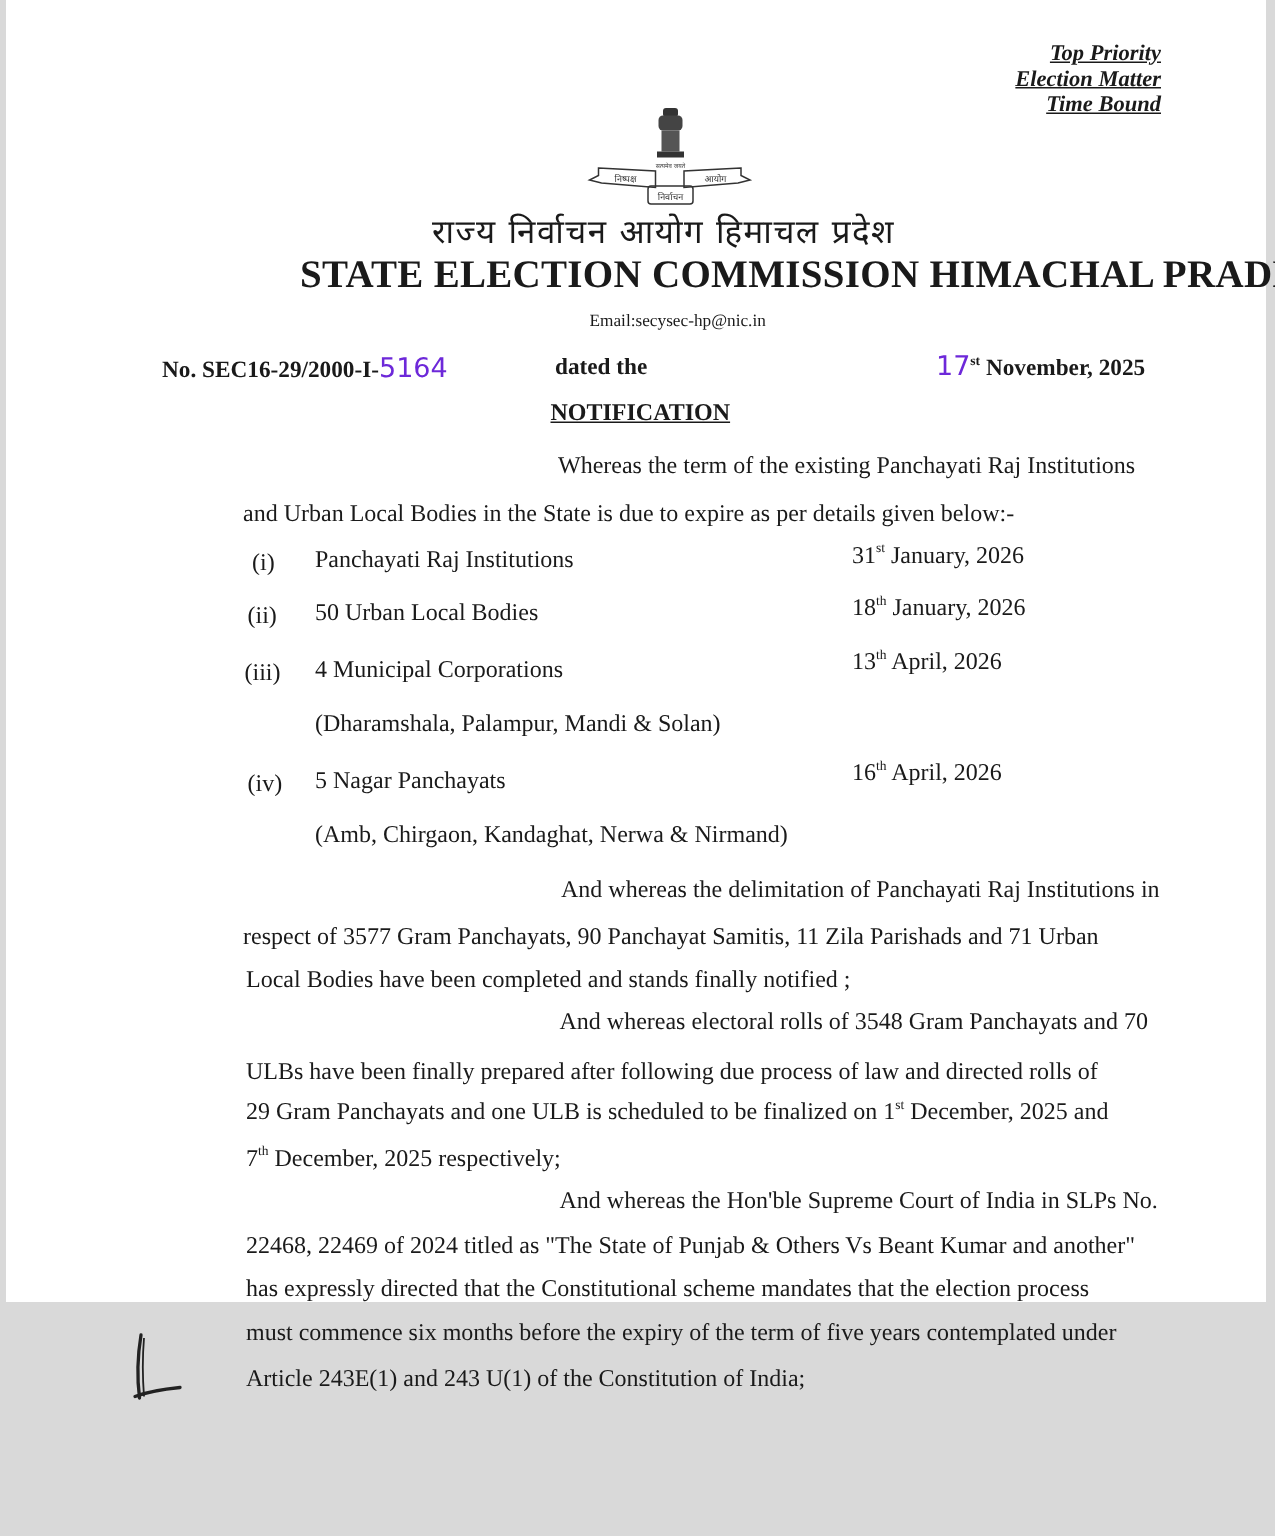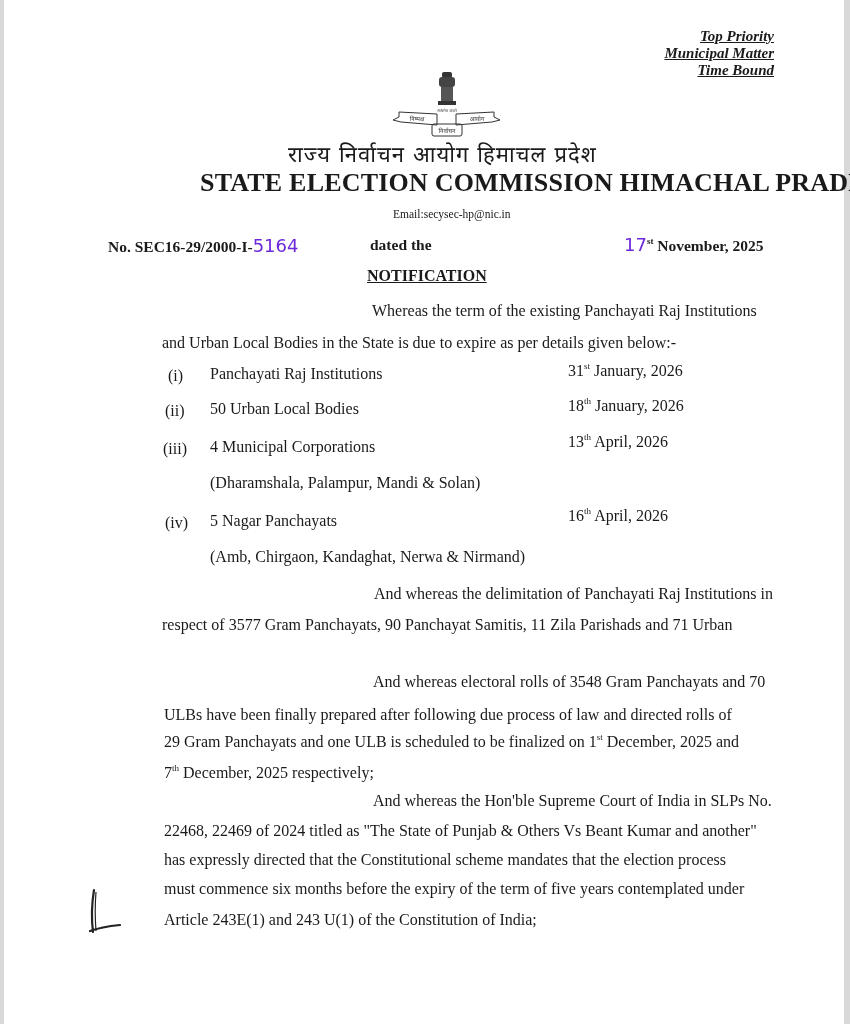--- a/index.html
+++ b/index.html
@@ -4,21 +4,21 @@
 <style>
   html, body { margin: 0; padding: 0; }
   body {
     width: 850px; height: 1024px; overflow: hidden;
     background: #d9d9d9;
     font-family: "Liberation Serif", serif;
     color: #1a1a1a;
     position: relative;
   }
   .page {
-    position: absolute; left: 4px; top: 0; width: 840px; height: 1024px;
+    position: absolute; left: 4px; top: 0; width: 840px; height: 868px;
     background: #ffffff;
   }
   .abs { position: absolute; white-space: nowrap; }
   .priority {
     font-family: "Liberation Serif", serif;
     font-weight: bold; font-style: italic; font-size: 15px;
     text-decoration: underline; text-align: right; line-height: 17px;
   }
   .hindi-title { font-family: "DejaVu Sans", sans-serif; font-size: 22px; letter-spacing: 1px; }
   .eng-title { font-weight: bold; font-size: 26px; letter-spacing: 0.2px; }
@@ -31,21 +31,21 @@
   sup { font-size: 9px; vertical-align: 7px; line-height: 0; }
   .emblem svg { display: block; }
 </style>
 </head>
 <body>
 
 <div class="page">
 
   <div class="abs priority" style="right:70px; top:28px;">
     <div>Top Priority</div>
-    <div>Municipal Matter</div>
+    <div>Election Matter</div>
     <div>Time Bound</div>
   </div>
 
   <div class="abs emblem" style="left:385px; top:70px;">
     <svg width="115" height="70" viewBox="0 0 115 70">
 
       <rect x="53" y="2" width="10" height="6" rx="2" fill="#333"></rect>
       <rect x="50" y="7" width="16" height="10" rx="3" fill="#444"></rect>
       <rect x="52" y="17" width="12" height="14" fill="#555"></rect>
       <rect x="49" y="31" width="18" height="4" fill="#333"></rect>
@@ -99,20 +99,21 @@
 
   <div class="abs body-text" style="left:161px; top:514px;">(iv)</div>
   <div class="abs body-text" style="left:206px; top:512px;">5 Nagar Panchayats</div>
   <div class="abs body-text" style="left:564px; top:507px;">
     <span>16</span><sup>th</sup> <span>April, 2026</span>
   </div>
   <div class="abs body-text" style="left:206px; top:548px;">(Amb, Chirgaon,  Kandaghat,  Nerwa  &amp;  Nirmand)</div>
 
   <div class="abs body-text" style="left:370px; top:585px;">And whereas the delimitation of Panchayati Raj Institutions in</div>
   <div class="abs body-text" style="left:158px; top:616px;">respect of 3577 Gram Panchayats, 90 Panchayat Samitis, 11 Zila Parishads  and 71 Urban</div>
+  <div class="abs body-text" style="left:160px; top:645px;">Local Bodies have been completed and stands  finally  notified ;</div>
 
   <div class="abs body-text" style="left:369px; top:673px;">And whereas electoral rolls of  3548 Gram Panchayats  and 70</div>
   <div class="abs body-text" style="left:160px; top:706px;">ULBs have  been finally prepared after following due process of law and directed rolls of</div>
   <div class="abs body-text" style="left:160px; top:733px;">
     <span>29 Gram Panchayats and  one ULB is scheduled to be finalized on 1</span><sup>st</sup><span> December, 2025 and</span>
   </div>
   <div class="abs body-text" style="left:160px; top:764px;">
     <span>7</span><sup>th</sup><span> December, 2025  respectively;</span>
   </div>
 

